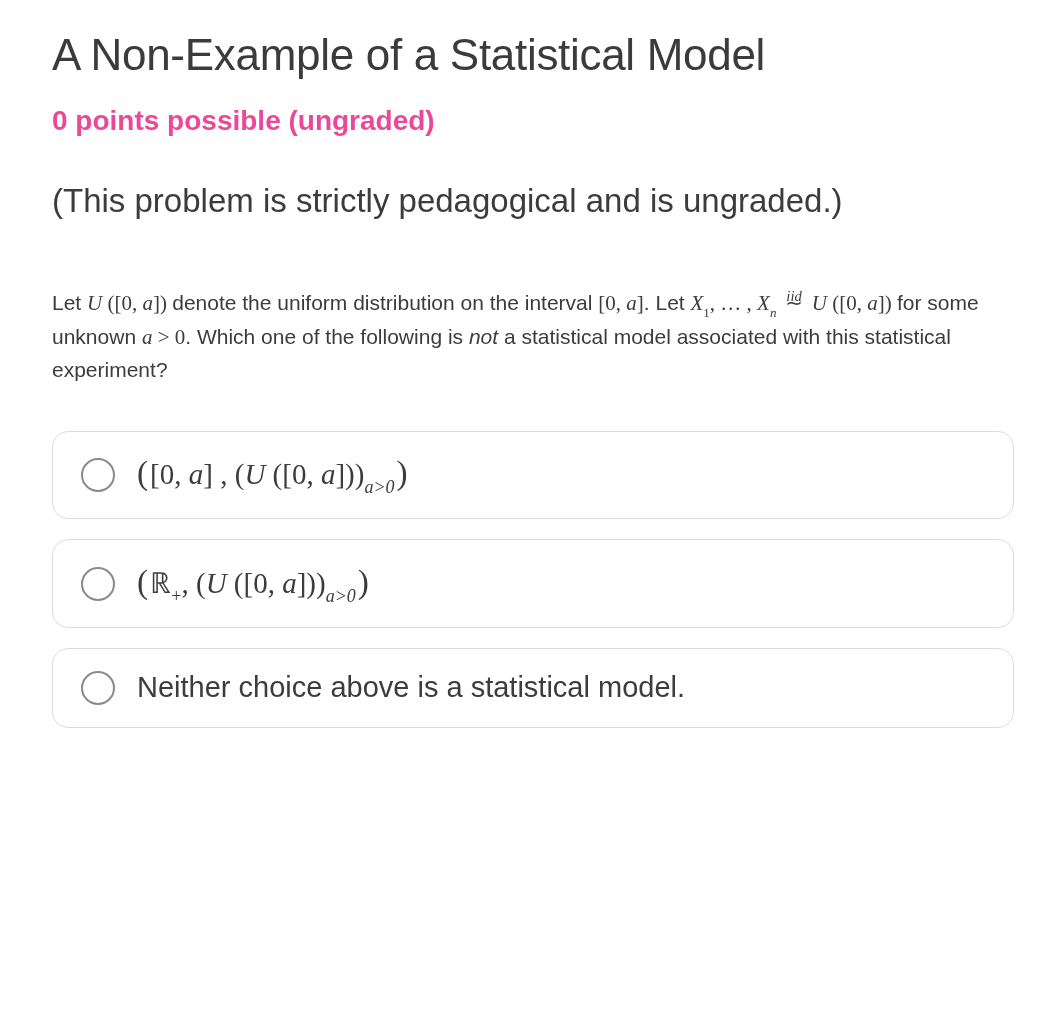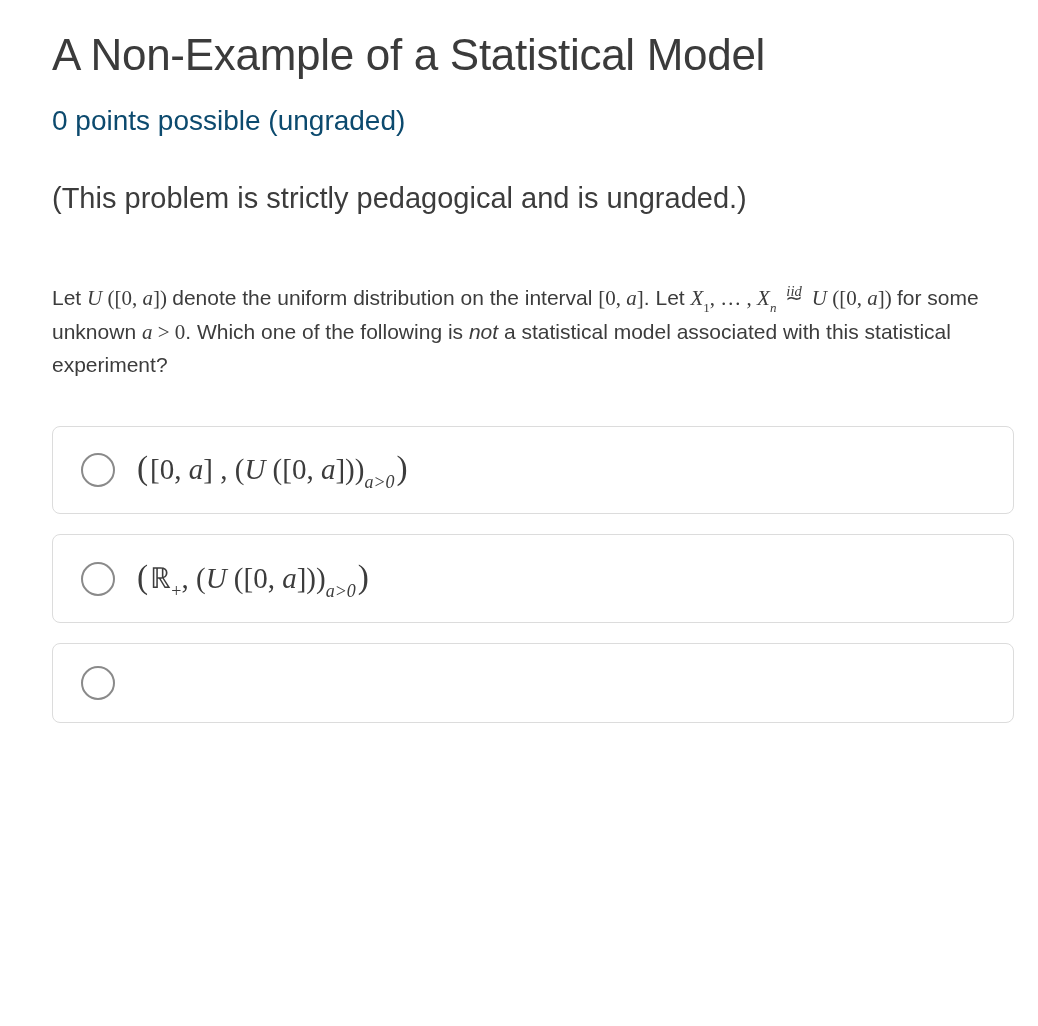--- a/index.html
+++ b/index.html
@@ -19,26 +19,26 @@
   }
   .title {
     font-size: 44px;
     font-weight: 400;
     letter-spacing: -0.3px;
     color: #3b3b3b;
     margin: 0 0 25px;
   }
   .subtitle {
     font-size: 28px;
-    font-weight: 400;
-    color: #0c4a6e;
+    font-weight: 700;
+    color: #ec4899;
     margin: 0 0 45px;
   }
   .note {
-    font-size: 29px;
+    font-size: 33px;
     font-weight: 400;
     color: #3c3c3c;
     margin: 0 0 48px;
   }
   .prompt {
     font-size: 21px;
     line-height: 1.55;
     color: #3c3c3c;
     margin: 0 0 45px;
   }
@@ -62,21 +62,21 @@
   }
   .big { font-family: Georgia, "Times New Roman", serif; font-size: 1.15em; }
   .msp { display:inline-block; width:2px; }
   
   .options { display: flex; flex-direction: column; gap: 20px; }
   .option {
     display: flex;
     align-items: center;
     gap: 22px;
     border: 1.5px solid #dcdcdc;
-    border-radius: 8px;
+    border-radius: 16px;
     padding: 22px 28px;
     cursor: pointer;
   }
   .radio {
     width: 34px; height: 34px;
     border: 2.5px solid #8a8a8a;
     border-radius: 50%;
     flex: 0 0 auto;
     box-sizing: border-box;
   }
@@ -117,17 +117,18 @@
 
     <div class="option">
       <span class="radio"></span>
       <span class="opt-label">
         <span class="big">(</span><span class="msp"></span><span class="bb">ℝ</span><sub class="msub mn">+</sub><span class="mn">, </span><span class="mn">(</span><span class="cal">U</span><span> </span><span class="mn">(</span><span class="mn">[</span><span class="mn">0</span><span class="mn">, </span><span class="mi">a</span><span class="mn">]</span><span class="mn">)</span><span class="mn">)</span><sub class="msub mi">a&gt;0</sub><span class="msp"></span><span class="big">)</span>
       </span>
     </div>
 
     <div class="option">
       <span class="radio"></span>
+      <span class="opt-label sans">Neither choice above is a statistical model.</span>
     </div>
 
   </div>
 
 </div>
 
 </body></html>

